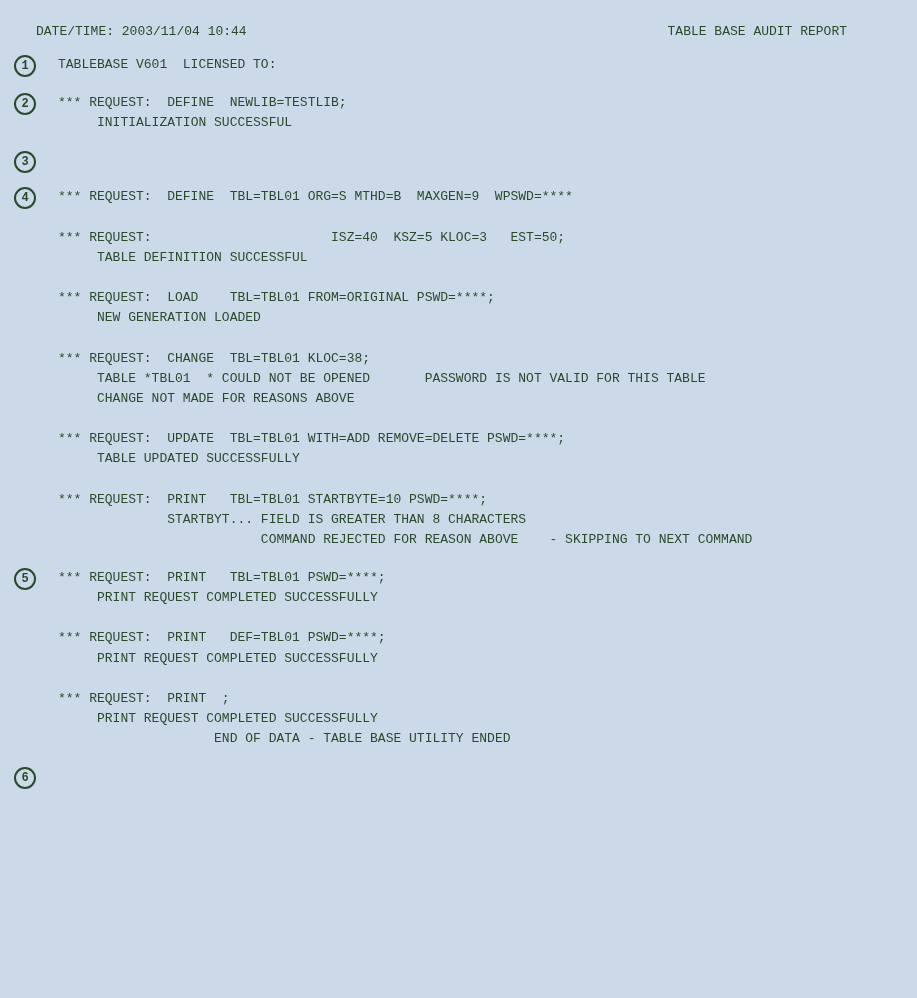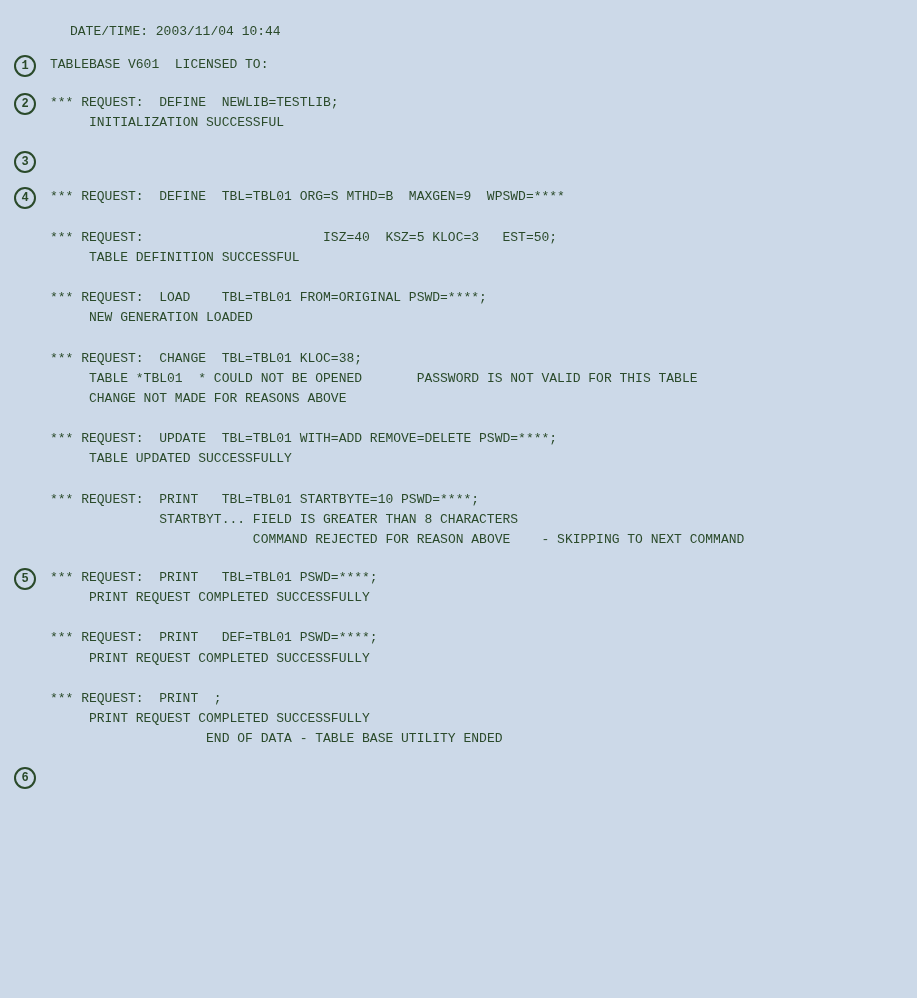--- a/index.html
+++ b/index.html
@@ -22,21 +22,21 @@
       background-color: #ccd9e8;
       width: 917px;
       min-height: 998px;
       padding: 8px 0;
       position: relative;
     }
 
     .header-line {
       display: flex;
       justify-content: space-between;
-      padding: 6px 70px 6px 70px;
+      padding: 6px 70px 6px 36px;
       color: #2a4a2a;
       white-space: pre;
     }
 
     .content-area {
       padding: 4px 0;
     }
 
     .section {
       display: flex;
@@ -65,29 +65,31 @@
       font-weight: bold;
       color: #2a4a2a;
       background: transparent;
     }
 
     .section-content {
       flex: 1;
       padding: 4px 0;
       white-space: pre-wrap;
       line-height: 1.55;
+      margin-left: 8px;
     }
   </style>
 </head>
 <body>
 
 <div class="page-container">
 
   <div class="header-line">
     <span>DATE/TIME: 2003/11/04 10:44</span>
+    <span>TABLE BASE AUDIT REPORT</span>
   </div>
 
   <div class="content-area" id="content-area">
   <div class="section">
         <div class="section-number">
           <div class="circle-num">1</div>
         </div>
         <div class="section-content">TABLEBASE V601  LICENSED TO:</div>
       </div>
       <div style="height: 6px;"></div>

